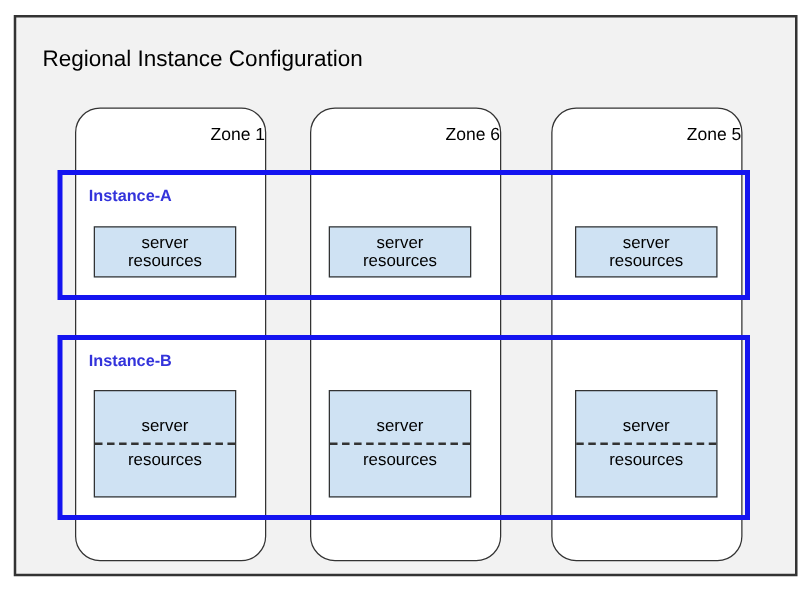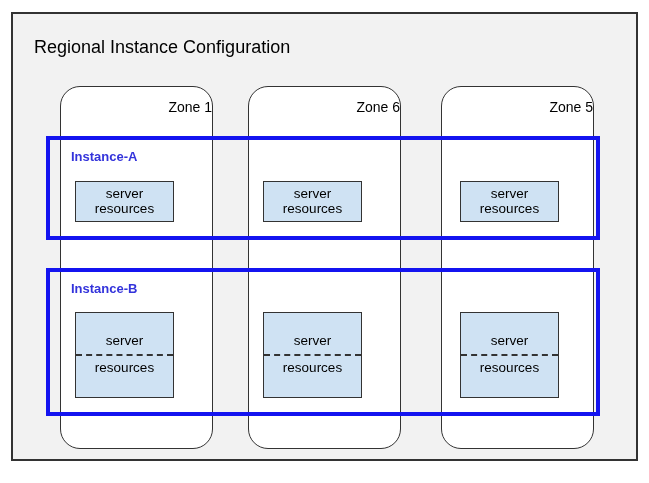--- a/index.html
+++ b/index.html
@@ -57,21 +57,21 @@
   .instance-label {
     position:absolute;
     left:21px; top:9px;
     font-size:13px;
     font-weight:bold;
     color:var(--instance-label,#3333db);
     white-space:nowrap;
   }
   .server-box {
     position:absolute;
-    width:99px;
+    width:114px;
     background:var(--box-fill,#cfe2f3);
     border:1.5px solid var(--border-dark,#333);
     box-sizing:border-box;
     display:flex;
     flex-direction:column;
     align-items:center;
     justify-content:center;
     font-size:13.5px;
     line-height:1.08;
     color:#000;

